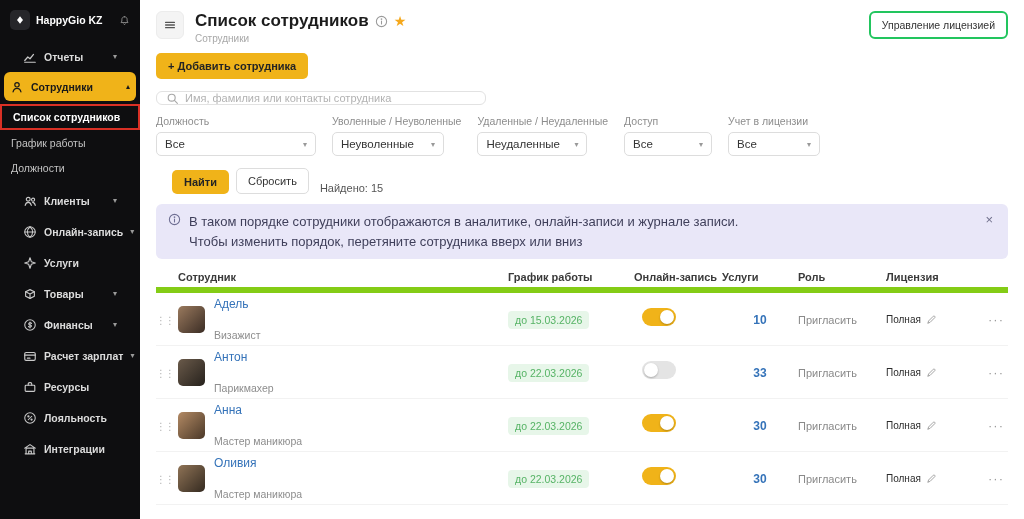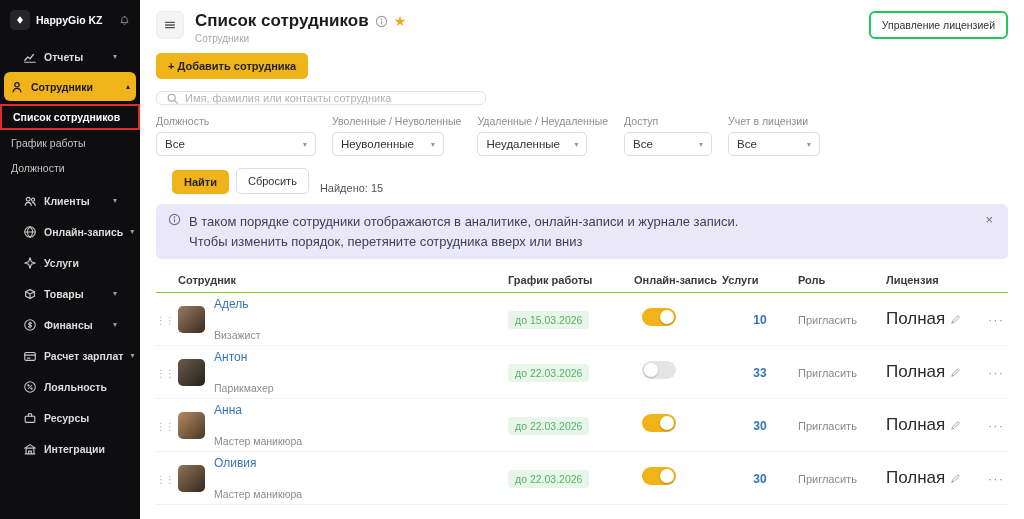--- a/index.html
+++ b/index.html
@@ -51,40 +51,40 @@
   .reset-btn{background:#fff;border:1px solid #ddd;border-radius:5px;padding:6px 11px;font-size:11px;color:#333;cursor:pointer;font-family:inherit;}
   .found{font-size:11px;color:#555;margin-left:4px;}
   .banner{margin-top:10px;background:#e9e7f8;border-radius:6px;padding:8px 12px;display:flex;gap:8px;align-items:flex-start;}
   .banner-ic{display:flex;color:#6f6f93;margin-top:1px;flex-shrink:0;}
   .banner-text{font-size:13px;color:#3f3f5a;line-height:1.5;}
   .banner .close{margin-left:auto;color:#70708c;cursor:pointer;font-size:13px;line-height:1;padding:1px 3px;}
 
   
   .table{margin-top:8px;}
   .thead,.trow{display:grid;grid-template-columns:22px 330px 126px 88px 76px 88px 92px 1fr;align-items:center;}
-  .thead{height:26px;font-size:11px;color:#3a3a3a;font-weight:600;border-bottom:1px solid #84cc16;}
+  .thead{height:26px;font-size:11px;color:#3a3a3a;font-weight:600;border-bottom:6px solid #84cc16;}
   .trow{height:53px;border-bottom:1px solid #f2f2f2;}
   .drag{color:#b5b5b5;font-size:10px;letter-spacing:-1px;cursor:grab;}
   .c-emp{display:flex;align-items:center;gap:9px;}
   .avatar{width:27px;height:27px;border-radius:5px;flex-shrink:0;}
   .av0{background:linear-gradient(135deg,#9a7a5e,#3a2c24);}
   .av1{background:linear-gradient(135deg,#6a5a4a,#26211c);}
   .av2{background:linear-gradient(135deg,#b38a64,#4a3828);}
   .av3{background:linear-gradient(135deg,#8f7356,#342a20);}
   .emp-name{color:#3573b9;font-size:12px;font-weight:400;cursor:pointer;text-decoration:none;display:block;}
   .emp-pos{color:#8d8d8d;font-size:10.5px;margin-top:18px;}
   .badge{background:#e7f6e9;color:#56b365;font-size:10.5px;padding:3px 7px;border-radius:4px;display:inline-block;}
   .toggle{width:34px;height:18px;border-radius:9px;background:#e4e4e4;position:relative;display:inline-block;cursor:pointer;margin-left:8px;}
   .toggle .knob{position:absolute;top:2px;left:2px;width:14px;height:14px;border-radius:50%;background:#fff;box-shadow:0 1px 2px rgba(0,0,0,.25);}
   .toggle.on{background:#f0b319;}
   .toggle.on .knob{left:18px;}
   .c-svc{text-align:center;}
   .svc{color:#3573b9;font-size:12px;font-weight:600;cursor:pointer;text-decoration:none;}
   .role{color:#8a8a8a;font-size:11px;cursor:pointer;}
-  .c-lic{display:flex;align-items:center;gap:5px;font-size:17px;color:#2b2b2b;}
+  .c-lic{display:flex;align-items:center;gap:5px;font-size:10px;color:#2b2b2b;}
   .pencil{display:flex;color:#9a9a9a;cursor:pointer;}
   .c-more{text-align:right;padding-right:4px;color:#9a9a9a;font-size:13px;letter-spacing:1px;cursor:pointer;}
 </style>
 </head>
 <body>
 
 <div class="app">
 
   <aside class="sidebar">
     <div class="logo-row">
@@ -199,38 +199,38 @@
             <path d="M2 7h12M5 10.5h3"></path>
           </svg>
         </span>
       <span class="lbl">Расчет зарплат</span>
       <span class="chev">▾</span>
     </div>
 
 
     <div class="nav-item">
       <span class="icon">
+          <svg viewBox="0 0 16 16" fill="none" stroke="currentColor" stroke-width="1.3" stroke-linecap="round" stroke-linejoin="round">
+            <rect x="2.5" y="6" width="11" height="7" rx="1"></rect>
+            <path d="M6 6V4.5A1.5 1.5 0 017.5 3h1A1.5 1.5 0 0110 4.5V6"></path>
+          </svg>
+        </span>
+      <span class="lbl">Ресурсы</span>
+    </div>
+
+    <div class="nav-item">
+      <span class="icon">
           <svg viewBox="0 0 16 16" fill="none" stroke="currentColor" stroke-width="1.2" stroke-linecap="round" stroke-linejoin="round">
             <circle cx="8" cy="8" r="6"></circle>
             <path d="M6 10l4-4"></path>
             <circle cx="6.2" cy="6.2" r=".7"></circle>
             <circle cx="9.8" cy="9.8" r=".7"></circle>
           </svg>
         </span>
       <span class="lbl">Лояльность</span>
-    </div>
-
-    <div class="nav-item">
-      <span class="icon">
-          <svg viewBox="0 0 16 16" fill="none" stroke="currentColor" stroke-width="1.3" stroke-linecap="round" stroke-linejoin="round">
-            <rect x="2.5" y="6" width="11" height="7" rx="1"></rect>
-            <path d="M6 6V4.5A1.5 1.5 0 017.5 3h1A1.5 1.5 0 0110 4.5V6"></path>
-          </svg>
-        </span>
-      <span class="lbl">Ресурсы</span>
     </div>
 
     <div class="nav-item">
       <span class="icon">
           <svg viewBox="0 0 16 16" fill="none" stroke="currentColor" stroke-width="1.3" stroke-linecap="round" stroke-linejoin="round">
             <path d="M2.5 13.5h11M3.5 13.5V7h9v6.5M2 7l6-4 6 4M6.5 13.5v-3h3v3"></path>
           </svg>
         </span>
       <span class="lbl">Интеграции</span>
     </div>

